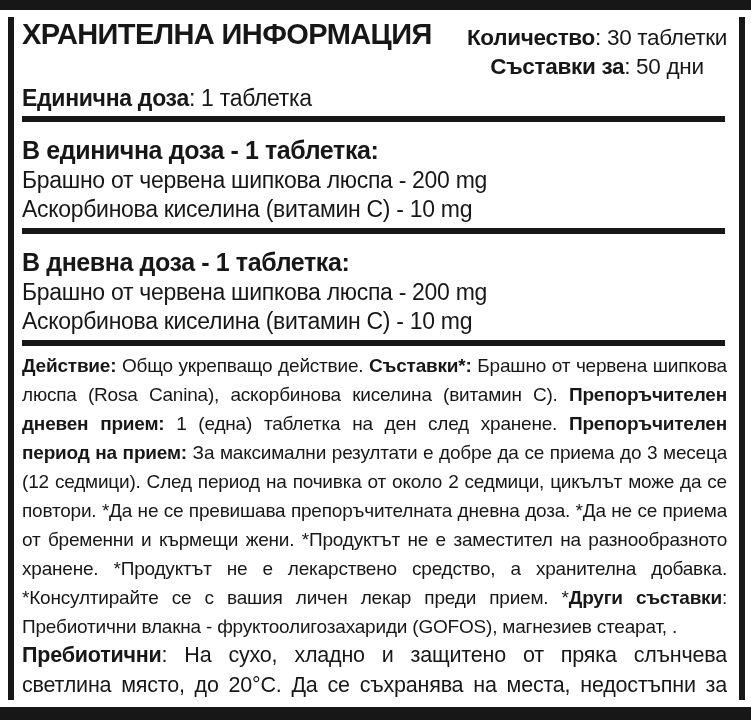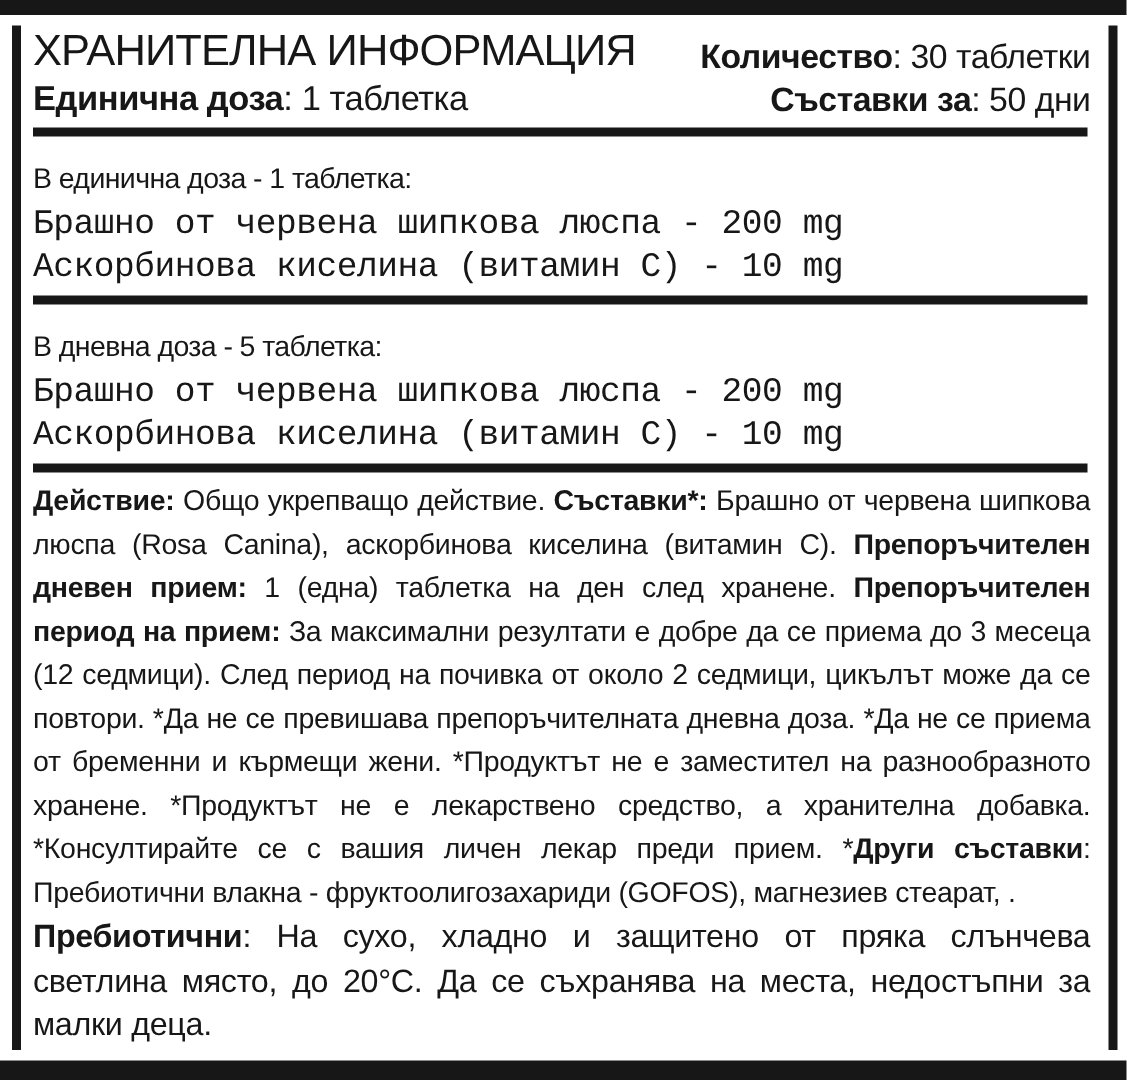--- a/index.html
+++ b/index.html
@@ -29,60 +29,60 @@
     left: 22px;
     top: 18px;
     width: 705px;
     height: 688px;
     overflow: hidden;
   }
 
   
   .header { display: flex; justify-content: space-between; align-items: flex-start; }
   .title {
-    font-weight: normal;
+    font-weight: bold;
     font-size: 29px;
     line-height: 33px;
     letter-spacing: -0.6px;
     white-space: nowrap;
   }
   .dose-line {
     font-size: 23px;
     line-height: 28px;
     letter-spacing: -0.3px;
     white-space: nowrap;
+    margin-top: 33px;
   }
   .header-right {
-    text-align: right;
+    text-align: center;
     font-size: 22.5px;
     line-height: 29px;
     letter-spacing: -0.3px;
     padding-top: 5px;
     white-space: nowrap;
   }
 
   .divider {
     height: 6px;
     background: #171717;
     margin: 4px 2px 5px -14px; 
   }
 
   
   .sect-heading {
-    font-size: 19px;
-    font-weight: normal;
+    font-size: 25px;
+    font-weight: bold;
     line-height: 31px;
     letter-spacing: -0.4px;
     margin-top: 13px;
   }
   .sect-item {
     font-size: 23px;
     line-height: 29px;
     letter-spacing: -0.3px;
-    font-family: Liberation Mono, monospace;
   }
 
   
   .para {
     font-size: 19px;
     line-height: 29px;
     letter-spacing: -0.2px;
     text-align: justify;
     margin-top: 2px;
   }
@@ -120,21 +120,21 @@
 
     <div class="sect">
       <div class="sect-heading">В единична доза - 1 таблетка:</div>
       <div class="sect-item">Брашно от червена шипкова люспа - 200 mg</div>
       <div class="sect-item">Аскорбинова киселина (витамин C) - 10 mg</div>
     </div>
 
     <div class="divider"></div>
 
     <div class="sect">
-      <div class="sect-heading">В дневна доза - 5 таблетка:</div>
+      <div class="sect-heading">В дневна доза - 1 таблетка:</div>
       <div class="sect-item">Брашно от червена шипкова люспа - 200 mg</div>
       <div class="sect-item">Аскорбинова киселина (витамин C) - 10 mg</div>
     </div>
 
     <div class="divider"></div>
 
     <div class="para"><b>Действие:</b><span> Общо укрепващо действие. </span><b>Съставки*:</b><span> Брашно от червена шипкова люспа (Rosa Canina), аскорбинова киселина (витамин C). </span><b>Препоръчителен дневен прием:</b><span> 1 (една) таблетка на ден след хранене. </span><b>Препоръчителен период на прием:</b><span> За максимални резултати е добре да се приема до 3 месеца (12 седмици). След период на почивка от около 2 седмици, цикълът може да се повтори. *Да не се превишава препоръчителната дневна доза. *Да не се приема от бременни и кърмещи жени. *Продуктът не е заместител на разнообразното хранене. *Продуктът не е лекарствено средство, а хранителна добавка. *Консултирайте се с вашия личен лекар преди прием. *</span><b>Други съставки</b><span>: Пребиотични влакна - фруктоолигозахариди (GOFOS), магнезиев стеарат, .</span></div>
 
     <div class="storage"><b>Пребиотични</b><span>: На сухо, хладно и защитено от пряка слънчева светлина място, до 20°C. Да се съхранява на места, недостъпни за малки деца.</span></div>
 

